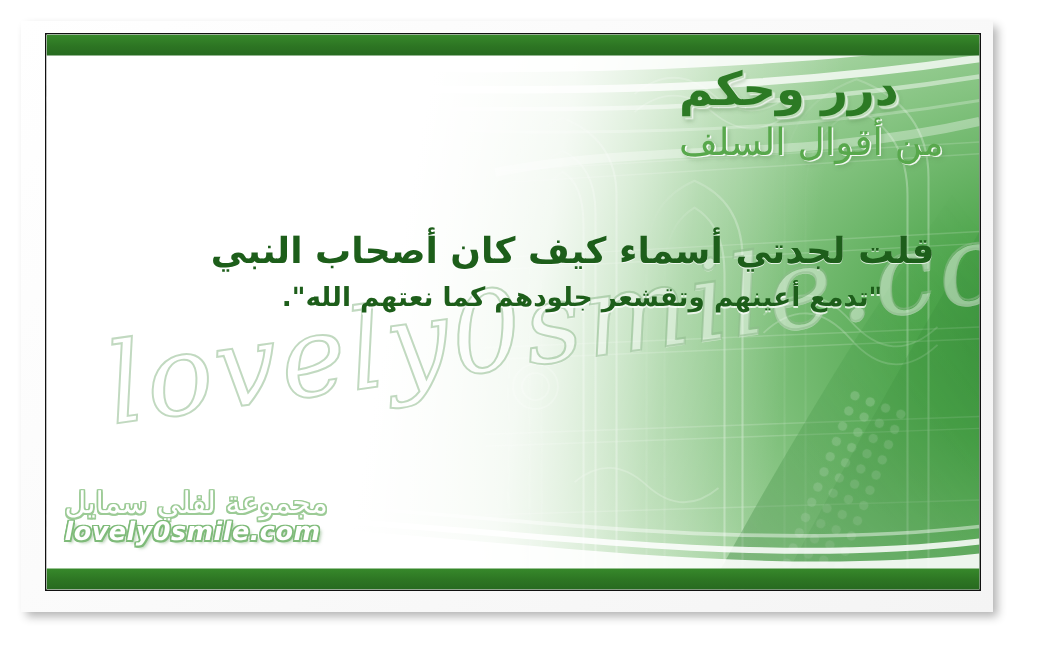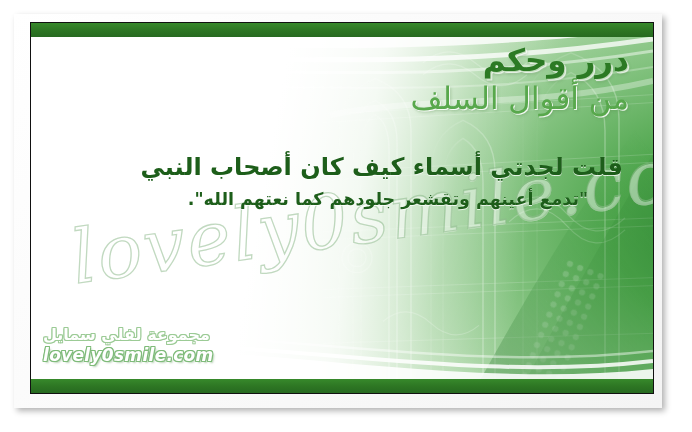--- a/index.html
+++ b/index.html
@@ -82,39 +82,39 @@
     transform:rotate(-8deg);
     white-space:nowrap;
     user-select:none;
     pointer-events:none;
   }
 
   
   #title-block{
     position:absolute;z-index:6;
     right:24px;top:20px;
-    text-align:right;
+    text-align:left;
     direction:rtl;
   }
   #title-main{
     font-family:"DejaVu Sans","Liberation Sans",sans-serif;
     font-weight:bold;
     font-size:31px;
     line-height:1.1;
     color:#2c7a24;
     letter-spacing:1px;
     text-shadow:
       1px 1px 0 #bfdcb9,
       2px 2px 1px rgba(255,255,255,.85),
       2px 3px 3px rgba(70,120,60,.35);
   }
   #title-sub{
     margin-top:4px;
     font-family:"DejaVu Serif","Liberation Serif",serif;
-    font-size:31px;
+    font-size:25px;
     line-height:1.15;
     color:#58a84c;
     text-shadow:
       1px 1px 0 rgba(255,255,255,.9),
       2px 2px 3px rgba(90,140,80,.35);
   }
 
   
   #quote-block{
     position:absolute;z-index:6;
@@ -150,22 +150,22 @@
   
   #brand{
     position:absolute;z-index:6;
     left:12px;bottom:28px;
     text-align:left;
     user-select:none;
   }
   #brand-ar{
     direction:rtl;
     font-family:"DejaVu Sans","Liberation Sans",sans-serif;
-    font-weight:bold;
-    font-size:16px;
+    font-weight:normal;
+    font-size:20px;
     line-height:18px;
     letter-spacing:1px;
     color:#ffffff;
     text-shadow:
       -1px 0 0 #9ccb96, 1px 0 0 #9ccb96,
       0 -1px 0 #9ccb96, 0 1px 0 #9ccb96,
       1px 1px 0 #9ccb96,-1px -1px 0 #9ccb96,
       1px -1px 0 #9ccb96,-1px 1px 0 #9ccb96;
     margin-top: 22px;
   }

